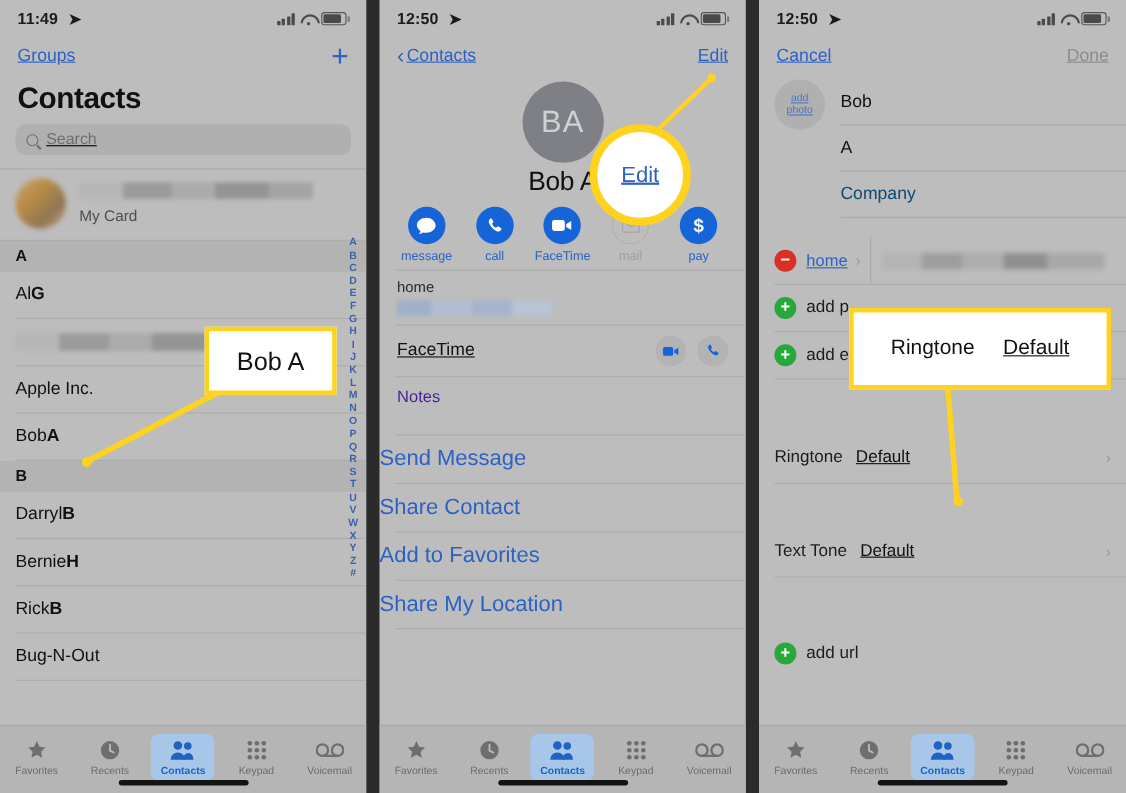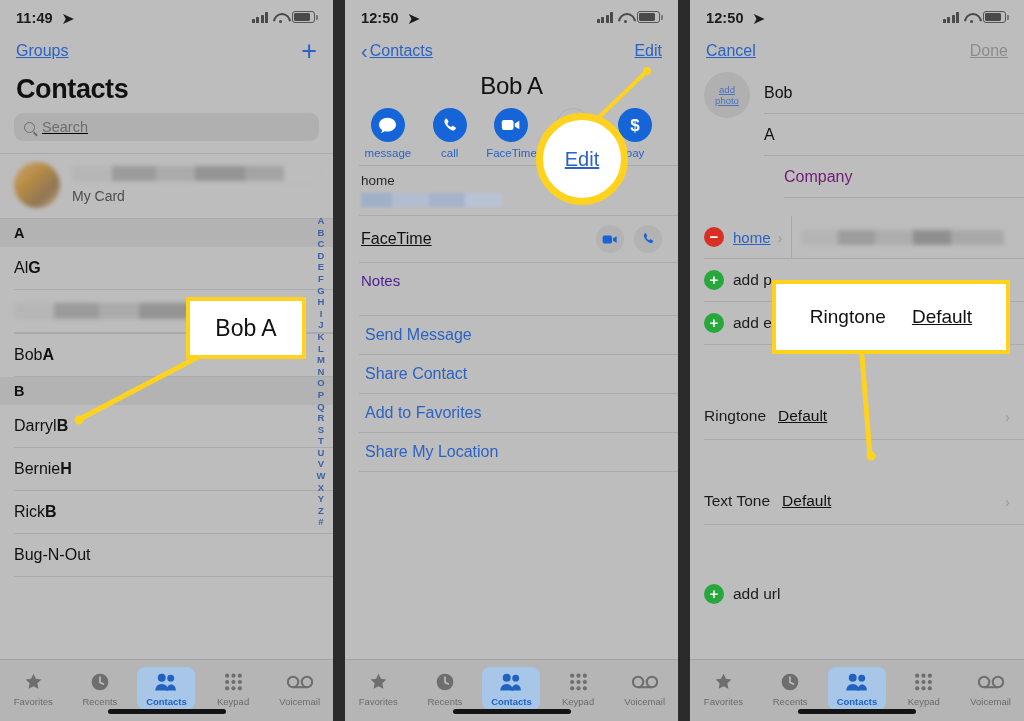--- a/index.html
+++ b/index.html
@@ -126,31 +126,31 @@
   .field-label { font-size:13.5px; color:#2a2a2a; }
   .field-val-redact { margin-top:5px; height:14px; width:47%; border-radius:2px;
      background: linear-gradient(90deg,#9fb0c9 0 22%,#b2bdd0 22% 48%,#a6b4cb 48% 74%,#b8c3d5 74% 100%);
      filter: blur(1.8px); }
   .ft-row { display:flex; align-items:center; justify-content:space-between; padding: 9px 16px; }
   .ft-label { font-size:16px; color:#111; text-decoration:underline; }
   .ft-btns { display:flex; gap:10px; }
   .ft-btn { width:28px;height:28px;border-radius:50%;background:#b3b3b3;
     display:flex;align-items:center;justify-content:center; }
   .notes { padding: 9px 16px 26px; font-size:15px; color:#4c1d95; }
-  .linkrow { padding: 10px 20px; font-size:16px; color:#2b62c4; }
+  .linkrow { padding: 10px 0; font-size:20px; color:#2b62c4; }
 
   
   .editrow { display:flex; align-items:center; min-height:42px; padding-left:14px; }
   .add-photo { width:46px;height:46px;border-radius:50%;background:#b0b0b0;flex:none;
     display:flex;flex-direction:column;align-items:center;justify-content:center;
     color:#4a72bd; font-size:9.5px; line-height:11px; text-decoration:underline; }
   .namefields { flex:1; margin-left:14px; }
   .namefield { height:42px; display:flex; align-items:center; font-size:16px; color:#111;
     border-bottom:1px solid #a9a9a9; }
-  .namefield.ph { color:#701a75;margin-left:20px; }
+  .namefield.ph { color:#0c4a6e; }
   .minus, .plusg { width:20px;height:20px;border-radius:50%;flex:none;
     display:flex;align-items:center;justify-content:center;color:#fff;font-size:15px;font-weight:bold;line-height:0;}
   .minus { background:#d93025; }
   .plusg { background:#26a83b; }
   .lbl-link { color:#2b62c4; font-size:15px; text-decoration:underline; margin-left:9px; }
   .chev-r { color:#9a9a9a; font-size:15px; margin-left:7px; }
   .vdiv { width:1px; align-self:stretch; background:#a9a9a9; margin:0 10px 0 8px; }
   .pnum-redact { flex:1; height:15px; margin-right:20px; border-radius:2px;
     background: linear-gradient(90deg,#b4b4b4 0 18%,#9d9d9d 18% 36%,#adadad 36% 55%,#8f8f8f 55% 74%,#a8a8a8 74% 100%);
     filter: blur(2.2px); }
@@ -230,20 +230,24 @@
         <div class="row section">A</div>
         <div class="row">
           <span>Al </span>
           <span class="last">G</span>
         </div>
         <div class="sep"></div>
         <div class="row redacted">
           <div class="redact"></div>
         </div>
         <div class="sep"></div>
+        <div class="row">
+          <span>Apple Inc.</span>
+          <span class="last"></span>
+        </div>
         <div class="sep"></div>
         <div class="row">
           <span>Bob </span>
           <span class="last">A</span>
         </div>
         <div class="sep"></div>
         <div class="row section">B</div>
         <div class="row">
           <span>Darryl </span>
           <span class="last">B</span>
@@ -379,20 +383,23 @@
     </div>
 
     <div class="navbar">
       <span class="nav-back">
         <span class="chev-left">‹</span>
         <span style="text-decoration:underline">Contacts</span>
       </span>
       <span class="navlink">Edit</span>
     </div>
 
+    <div class="big-avatar">
+      <span>BA</span>
+    </div>
     <div class="contact-name">Bob A</div>
 
     <div class="actions">
       <div class="act">
         <span class="act-circle">
           <svg width="19" height="17" viewBox="0 0 22 20">
               <path fill="#fff" d="M11 1C5.5 1 1 4.6 1 9c0 2.5 1.5 4.8 3.8 6.2-.2 1.4-.9 2.6-1.8 3.5 1.8-.3 3.4-1 4.6-1.9 1.1.3 2.2.4 3.4.4 5.5 0 10-3.6 10-8S16.5 1 11 1z"></path>
             </svg>
         </span>
         <span class="act-label">message</span>

